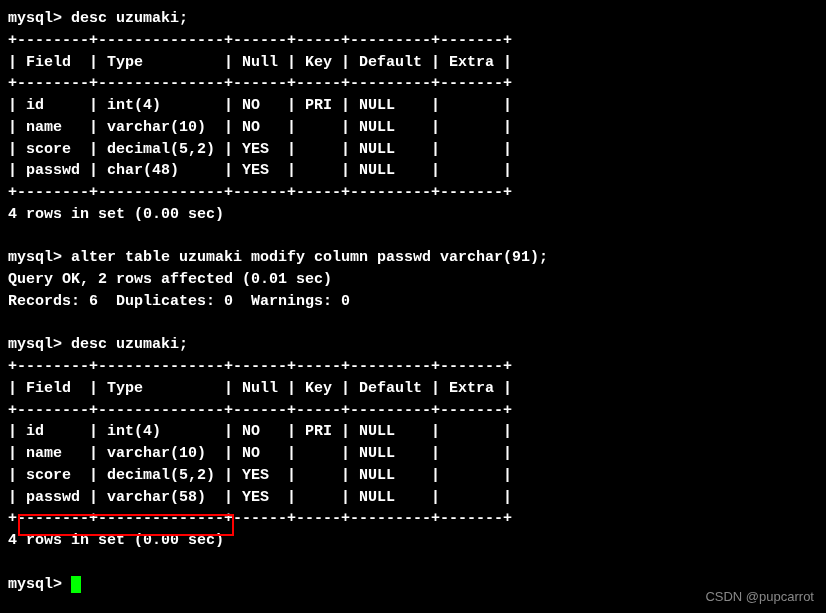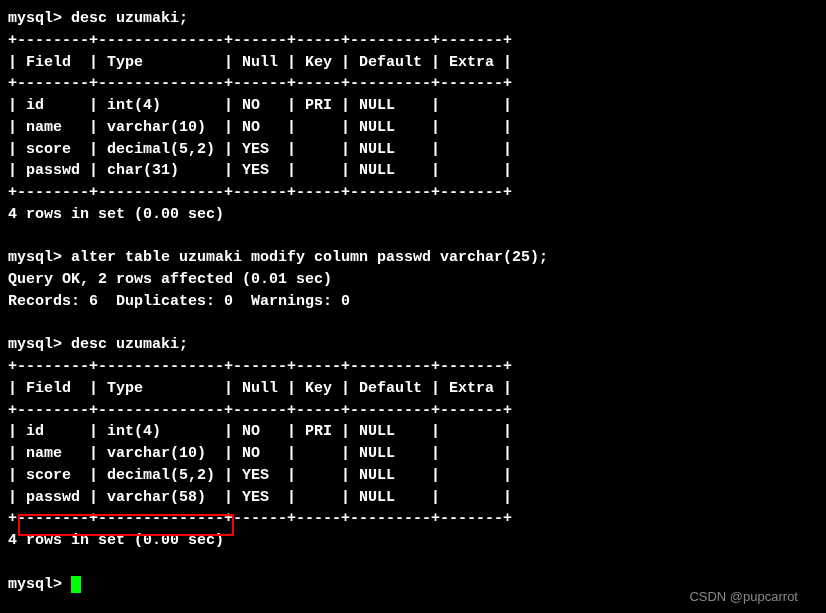--- a/index.html
+++ b/index.html
@@ -37,43 +37,43 @@
       border: 2px solid #ff0000;
       left: 18px;
       top: 514px;
       width: 216px;
       height: 22px;
       pointer-events: none;
     }
     .watermark {
       position: absolute;
       bottom: 6px;
-      right: 28px;
+      right: 12px;
       color: #888;
       font-family: Arial, sans-serif;
       font-weight: normal;
       font-size: 13px;
       text-align: center;
     }
   </style>
 </head>
 <body>
 
 <div class="prompt-line"><span>mysql&gt; </span><span>desc uzumaki;</span></div>
 <div class="line">+--------+--------------+------+-----+---------+-------+</div>
 <div class="line">| Field  | Type         | Null | Key | Default | Extra |</div>
 <div class="line">+--------+--------------+------+-----+---------+-------+</div>
 <div class="line">| id     | int(4)       | NO   | PRI | NULL    |       |</div>
 <div class="line">| name   | varchar(10)  | NO   |     | NULL    |       |</div>
 <div class="line">| score  | decimal(5,2) | YES  |     | NULL    |       |</div>
-<div class="line">| passwd | char(31)     | YES  |     | NULL    |       |</div>
+<div class="line">| passwd | char(48)     | YES  |     | NULL    |       |</div>
 <div class="line">+--------+--------------+------+-----+---------+-------+</div>
 <div class="line">4 rows in set (0.00 sec)</div>
 <div class="line"> </div>
-<div class="prompt-line"><span>mysql&gt; </span><span>alter table uzumaki modify column passwd varchar(25);</span></div>
+<div class="prompt-line"><span>mysql&gt; </span><span>alter table uzumaki modify column passwd varchar(91);</span></div>
 <div class="line">Query OK, 2 rows affected (0.01 sec)</div>
 <div class="line">Records: 6  Duplicates: 0  Warnings: 0</div>
 <div class="line"> </div>
 <div class="prompt-line"><span>mysql&gt; </span><span>desc uzumaki;</span></div>
 <div class="line">+--------+--------------+------+-----+---------+-------+</div>
 <div class="line">| Field  | Type         | Null | Key | Default | Extra |</div>
 <div class="line">+--------+--------------+------+-----+---------+-------+</div>
 <div class="line">| id     | int(4)       | NO   | PRI | NULL    |       |</div>
 <div class="line">| name   | varchar(10)  | NO   |     | NULL    |       |</div>
 <div class="line">| score  | decimal(5,2) | YES  |     | NULL    |       |</div>

